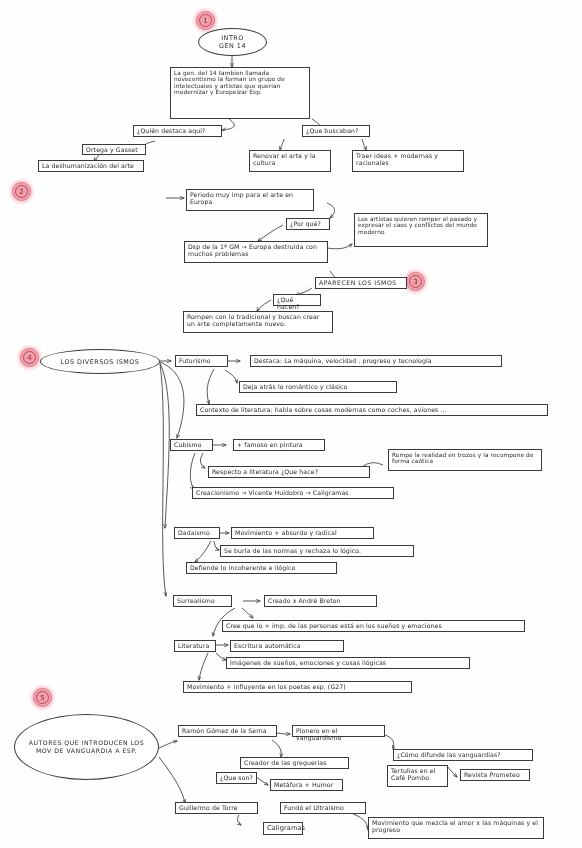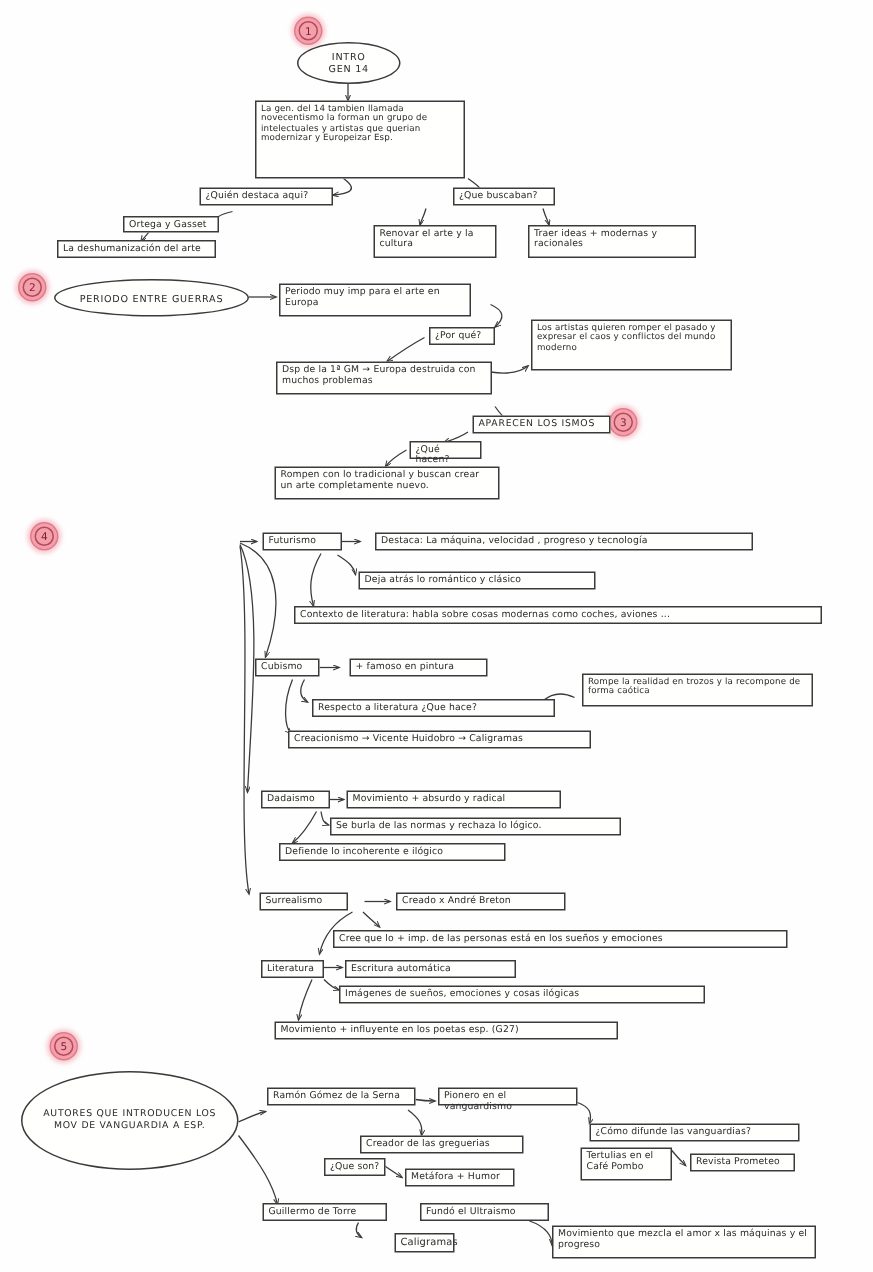--- a/index.html
+++ b/index.html
@@ -137,23 +137,20 @@
   </div>
 
   <div class="node box f6" style="left:249px;top:150px;width:82px;height:22px;">
     <div>Renovar el arte y la cultura</div>
   </div>
 
   <div class="node box f6" style="left:352px;top:150px;width:112px;height:22px;">
     <div>Traer ideas + modernas y racionales</div>
   </div>
 
-  <div class="node ell f65 cap" style="left:36px;top:186px;width:130px;height:25px;">
-    <div style="font-size:6.4px;">PERIODO ENTRE GUERRAS</div>
-  </div>
 
   <div class="node box f6" style="left:186px;top:189px;width:128px;height:22px;">
     <div>Periodo muy imp para el arte en Europa</div>
   </div>
 
   <div class="node box f6" style="left:286px;top:218px;width:44px;height:12px;">
     <div>¿Por qué?</div>
   </div>
 
   <div class="node box f6" style="left:184px;top:241px;width:144px;height:22px;">
@@ -169,20 +166,23 @@
   </div>
 
   <div class="node box f6" style="left:273px;top:294px;width:48px;height:12px;">
     <div>¿Qué hacen?</div>
   </div>
 
   <div class="node box f6" style="left:183px;top:311px;width:150px;height:22px;">
     <div>Rompen con lo tradicional y buscan crear un arte completamente nuevo.</div>
   </div>
 
+  <div class="node ell f65 cap" style="left:40px;top:349px;width:120px;height:25px;">
+    <div style="font-size:6.4px;">LOS DIVERSOS ISMOS</div>
+  </div>
 
   <div class="node box f6" style="left:175px;top:355px;width:53px;height:12px;">
     <div>Futurismo</div>
   </div>
   <div class="node box f6" style="left:250px;top:355px;width:252px;height:12px;">
     <div>Destaca: La máquina, velocidad , progreso y tecnología</div>
   </div>
   <div class="node box f6" style="left:239px;top:381px;width:158px;height:12px;">
     <div>Deja atrás lo romántico y clásico</div>
   </div>

